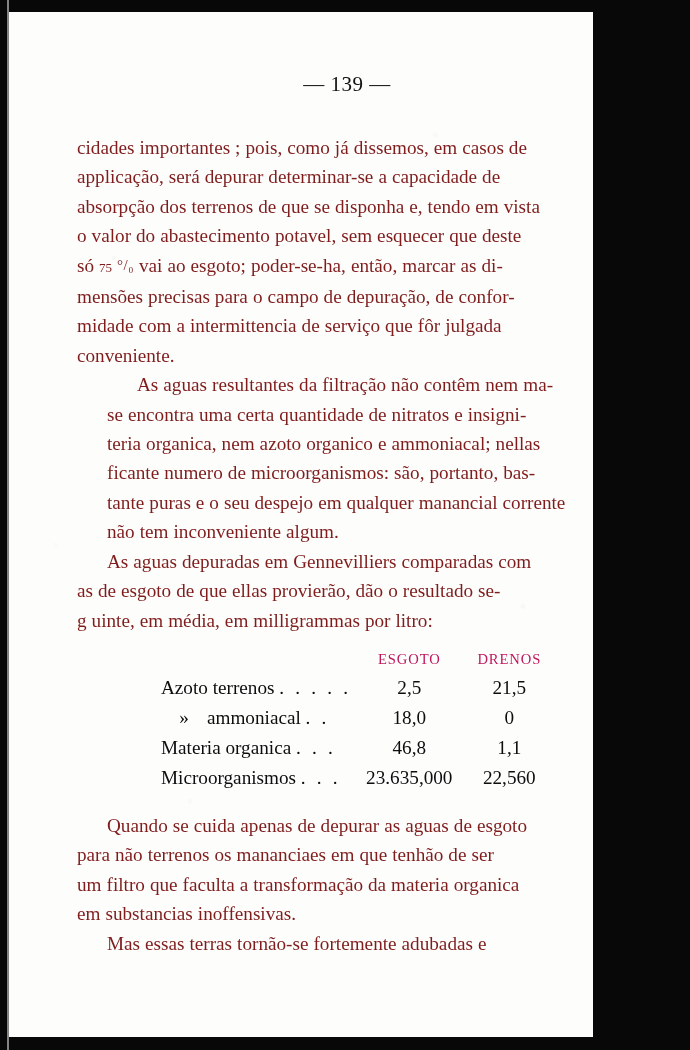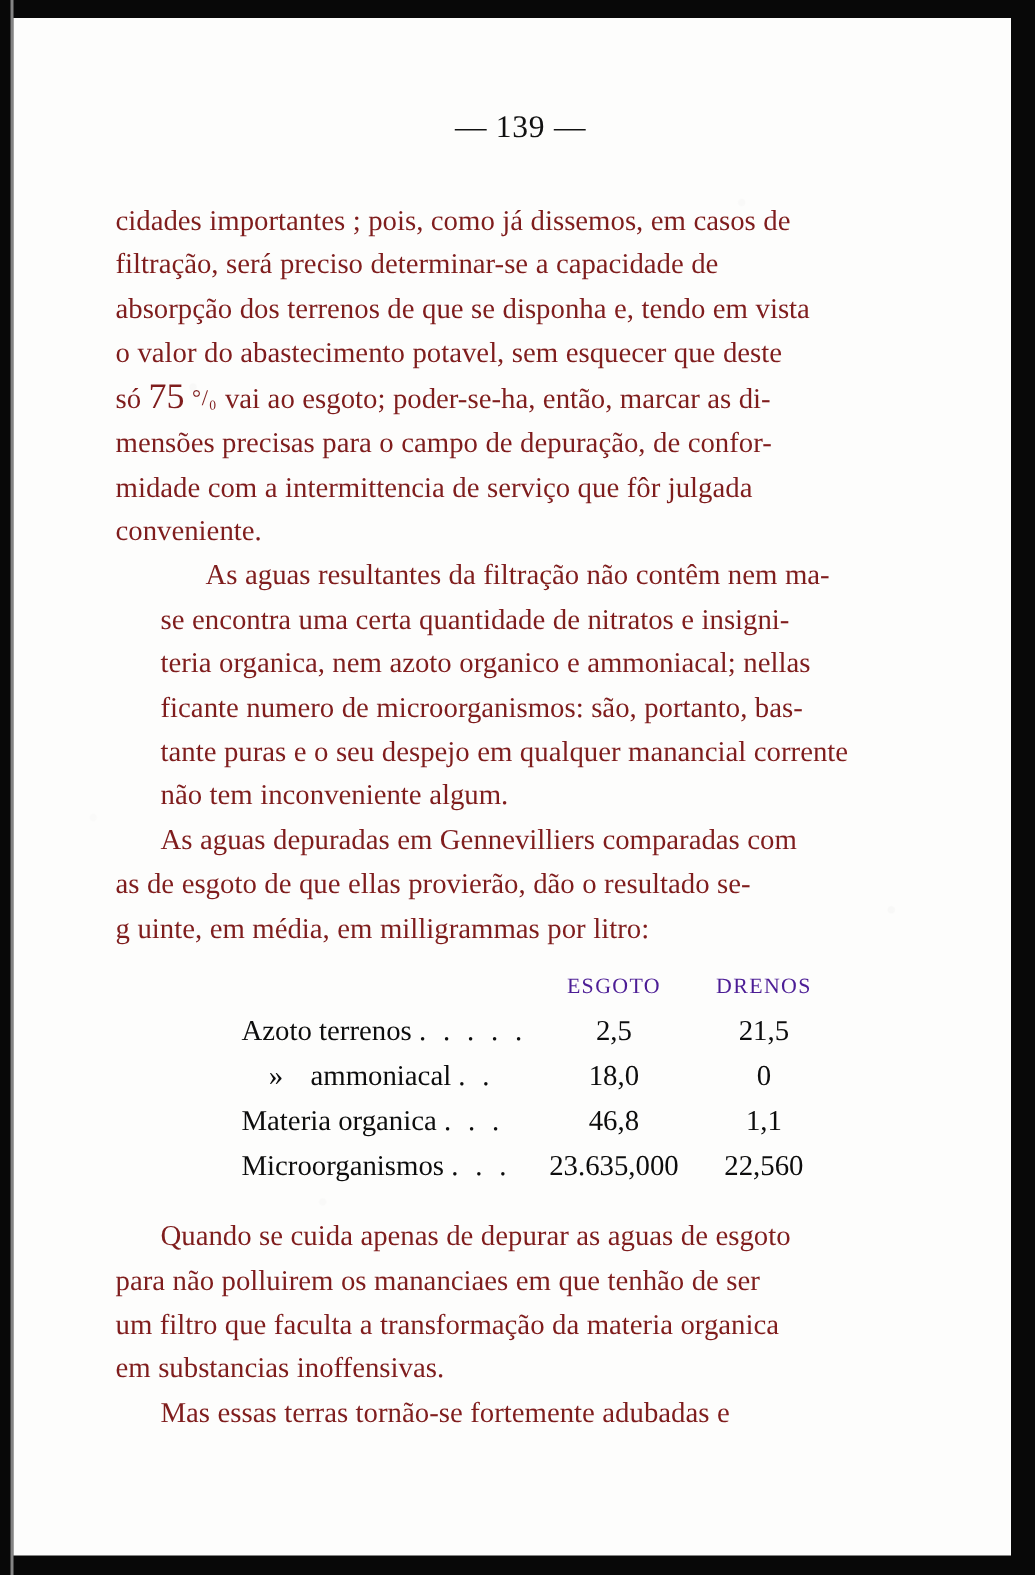--- a/index.html
+++ b/index.html
@@ -31,21 +31,21 @@
     width: 2px;
     height: 1050px;
     background: #9a9a9a;
     opacity: .85;
   }
 
   #page-sheet {
     position: absolute;
     left: 9px;
     top: 12px;
-    width: 665px;
+    width: 584px;
     height: 1025px;
     background: #fdfdfc;
     overflow: hidden;
   }
 
   
   #paper-grain {
     position: absolute;
     inset: 0;
     pointer-events: none;
@@ -104,21 +104,21 @@
   }
 
   
   .line.just {
     display: flex;
     justify-content: space-between;
   }
   .line.just > span { white-space: pre; }
 
   .pct { white-space: nowrap; }
-  .pct .num { font-size: 24px; }
+  .pct .num { font-size: 13px; }
   .pct .sym {
     font-size: 15px;
     vertical-align: .12em;
     letter-spacing: .5px;
   }
 
   
   #analysis-table {
     margin: 16px 0 0 0;
     border-collapse: collapse;
@@ -126,21 +126,21 @@
     color: #0d0d0d;
     margin-left: 84px;
   }
 
   #analysis-table th {
     font-weight: normal;
     font-size: 14.6px;
     letter-spacing: .9px;
     padding: 0 0 5px 0;
     text-align: center;
-    color: #4c1d95;
+    color: #be185d;
   }
 
   #analysis-table td {
     padding: 2.5px 0;
     line-height: 25px;
     white-space: pre;
   }
 
   .col-label {
     text-align: left;
@@ -174,21 +174,21 @@
 
   <div id="page-sheet">
     <div id="paper-grain"></div>
 
     <div id="text-column">
 
       <div class="folio">— 139 —</div>
 
       <p class="para first-block">
         <span class="line just"><span>cidades importantes ; pois, como já dissemos, em casos de</span></span>
-        <span class="line just"><span>filtração, será preciso determinar-se a capacidade de</span></span>
+        <span class="line just"><span>applicação, será depurar determinar-se a capacidade de</span></span>
         <span class="line just"><span>absorpção dos terrenos de que se disponha e, tendo em vista</span></span>
         <span class="line just"><span>o valor do abastecimento potavel, sem esquecer que deste</span></span>
         <span class="line"><span class="pct"><span>só </span><span class="num">75</span> <span class="sym">°/₀</span></span><span> vai ao esgoto; poder-se-ha, então, marcar as di-</span></span>
         <span class="line just"><span>mensões precisas para o campo de depuração, de confor-</span></span>
         <span class="line just"><span>midade com a intermittencia de serviço que fôr julgada</span></span>
         <span class="line">conveniente.</span>
       </p>
 
       <p class="para indented">
         <span class="line just"><span style="padding-left:30px">As aguas resultantes da filtração não contêm nem ma-</span></span>
@@ -232,21 +232,21 @@
           <tr>
             <td class="col-label"><span>Microorganismos</span> <span class="leaders">. . .</span></td>
             <td class="col-esgoto">23.635,000</td>
             <td class="col-drenos">22,560</td>
           </tr>
         </tbody>
       </table>
 
       <p class="para after-table">
         <span class="line just"><span style="padding-left:30px">Quando se cuida apenas de depurar as aguas de esgoto</span></span>
-        <span class="line just"><span>para não polluirem os mananciaes em que tenhão de ser</span></span>
+        <span class="line just"><span>para não terrenos os mananciaes em que tenhão de ser</span></span>
         <span class="line just"><span>um filtro que faculta a transformação da materia organica</span></span>
         <span class="line">em substancias inoffensivas.</span>
       </p>
 
       <p class="para">
         <span class="line just"><span style="padding-left:30px">Mas essas terras tornão-se fortemente adubadas e</span></span>
 
       </p>
 
     </div>

